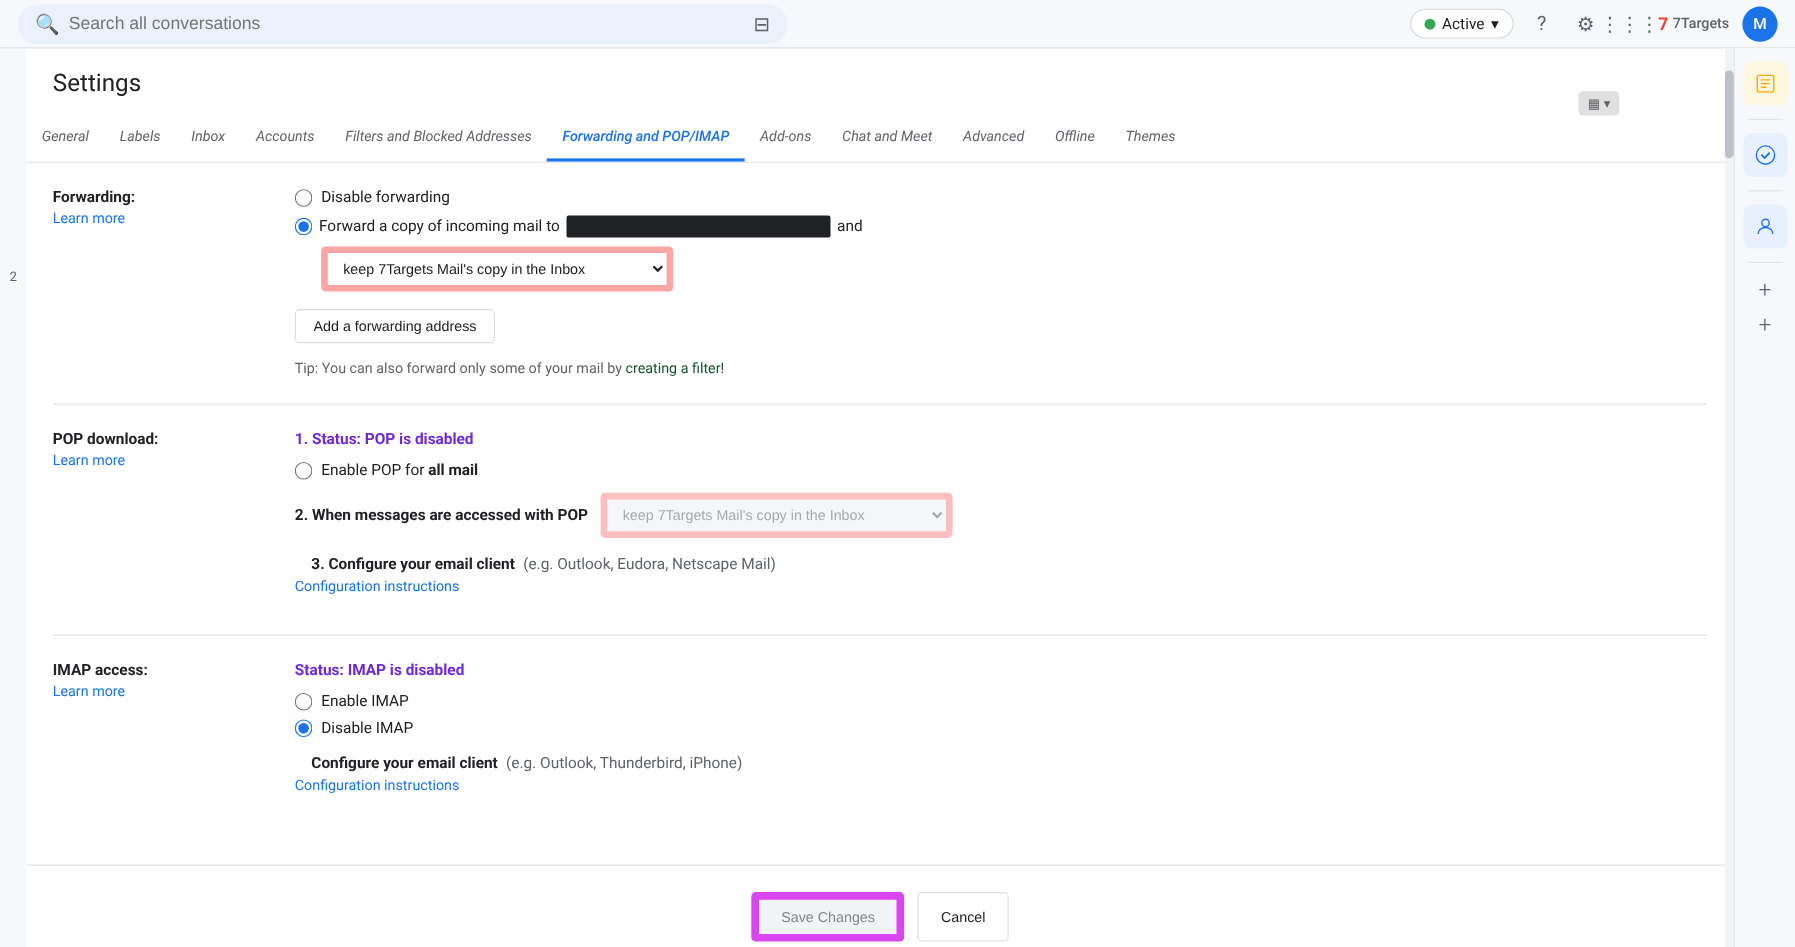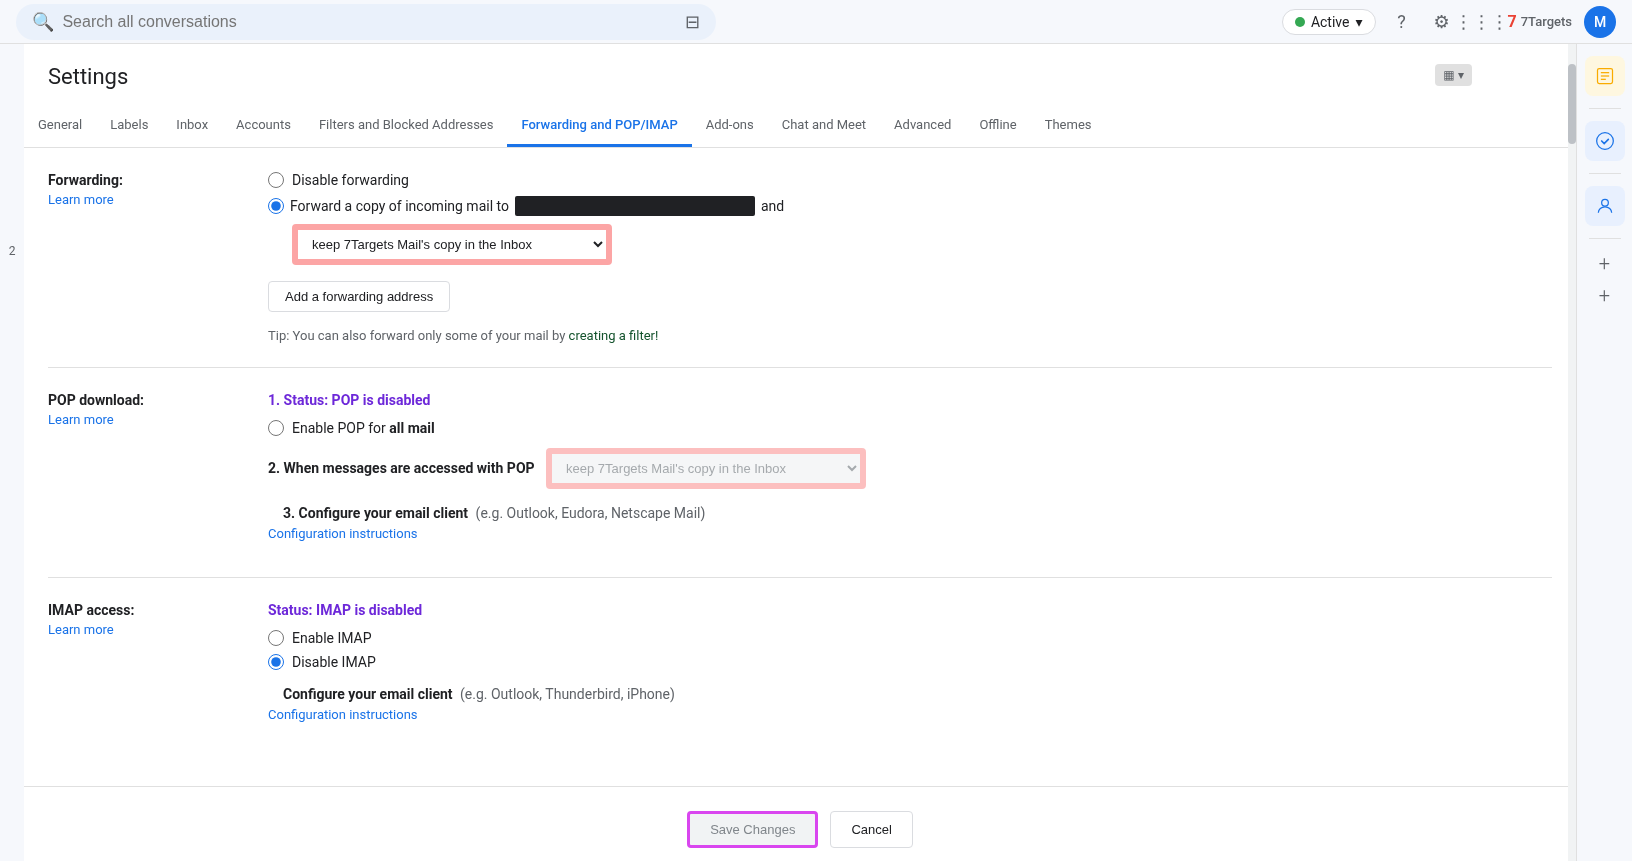--- a/index.html
+++ b/index.html
@@ -78,20 +78,21 @@
 
     
     .nav-tabs {
       display: flex; align-items: center; border-bottom: 1px solid #e0e0e0;
       padding: 0 0px; overflow-x: auto; white-space: nowrap;
     }
     .nav-tab {
       padding: 12px 14px; cursor: pointer; font-size: 13px; color: #5f6368;
       border-bottom: 3px solid transparent; text-decoration: none;
       display: inline-block;
+      font-style: italic;
     }
     .nav-tab.active { color: #1a73e8; border-bottom-color: #1a73e8; font-weight: 500; }
 
     
     .content {
       padding: 0 24px 40px;
     }
 
     
     .section-row {
@@ -140,21 +141,21 @@
 
     
     .configure-title { font-size: 14px; color: #202124; margin-top: 16px; margin-bottom: 4px; margin-left: 15px; }
     .configure-link { color: #1a73e8; text-decoration: none; font-size: 13px; cursor: pointer; }
 
     
     .action-bar {
       padding: 24px; display: flex; justify-content: center; gap: 12px; border-top: 1px solid #e0e0e0;
     }
     .save-btn {
-      background: #f1f3f4; color: #80868b; border: 3px solid #d946ef;
+      background: #f1f3f4; color: #80868b; border: 7px solid #d946ef;
       border-radius: 4px; padding: 8px 20px; font-size: 13px; cursor: default;
     }
     .cancel-btn {
       background: white; color: #202124; border: 1px solid #dadce0;
       border-radius: 4px; padding: 8px 20px; font-size: 13px; cursor: pointer;
     }
 
     
     .redacted-email {
       background: #202124; color: #202124; border-radius: 2px;
@@ -228,21 +229,21 @@
         <path d="M4 20c0-4 3.6-7 8-7s8 3 8 7" stroke="#1a73e8" stroke-width="1.5" fill="none"></path>
       </svg>
   </div>
   <div class="side-divider"></div>
   <span class="side-plus">+</span>
   <span class="side-plus">+</span>
 </div>
 
 <div class="main-wrapper">
   <div class="settings-header">
-    <div style="display:flex; align-items:flex-start; justify-content:space-between; padding-right: 80px;">
+    <div style="display:flex; align-items:flex-end; justify-content:space-between; padding-right: 80px;">
       <h1 class="settings-title">Settings</h1>
       <button class="grid-btn">▦ ▾</button>
     </div>
   </div>
 
   <nav class="nav-tabs">
     <a class="nav-tab">General</a>
     <a class="nav-tab">Labels</a>
     <a class="nav-tab">Inbox</a>
     <a class="nav-tab">Accounts</a>

